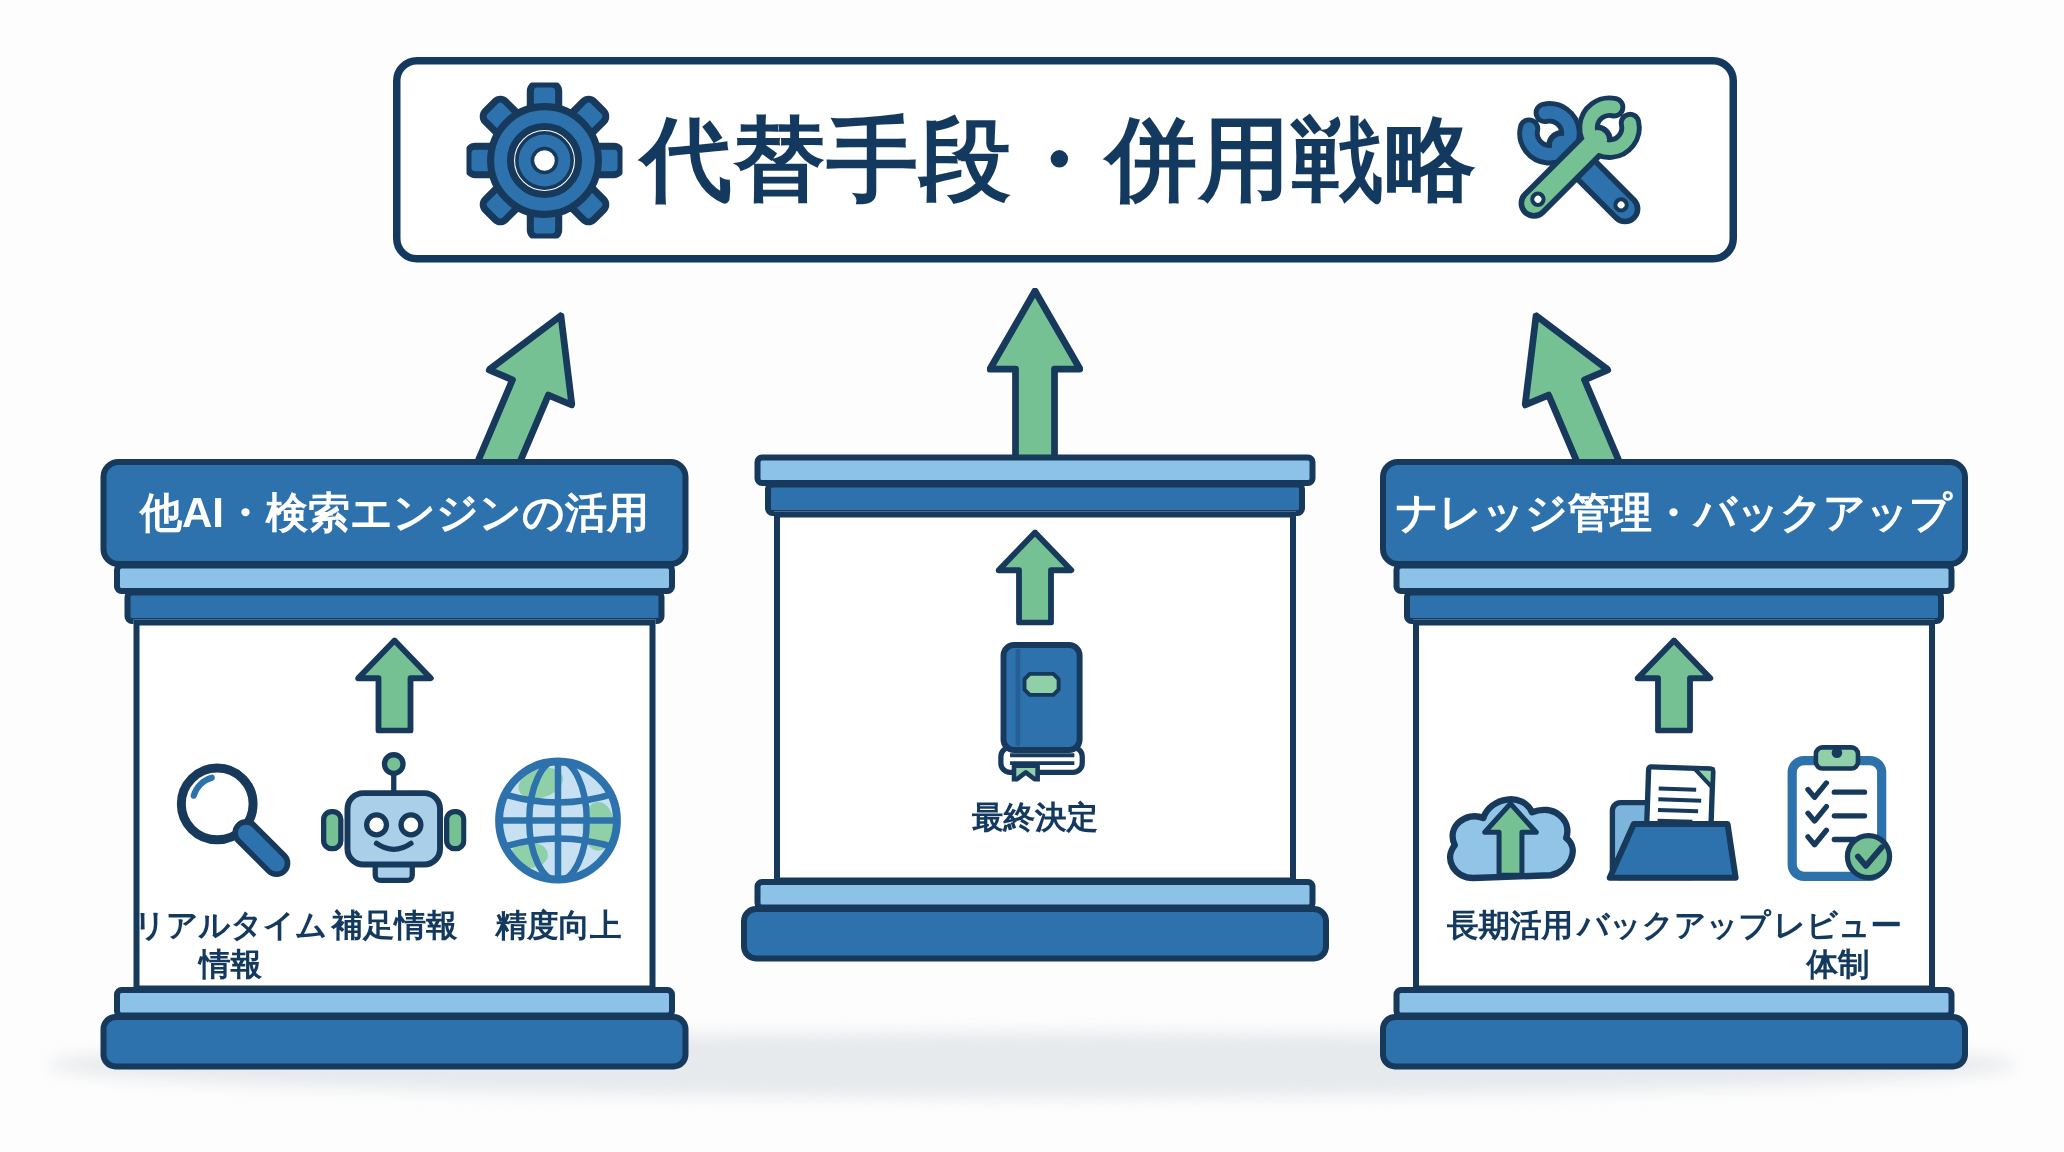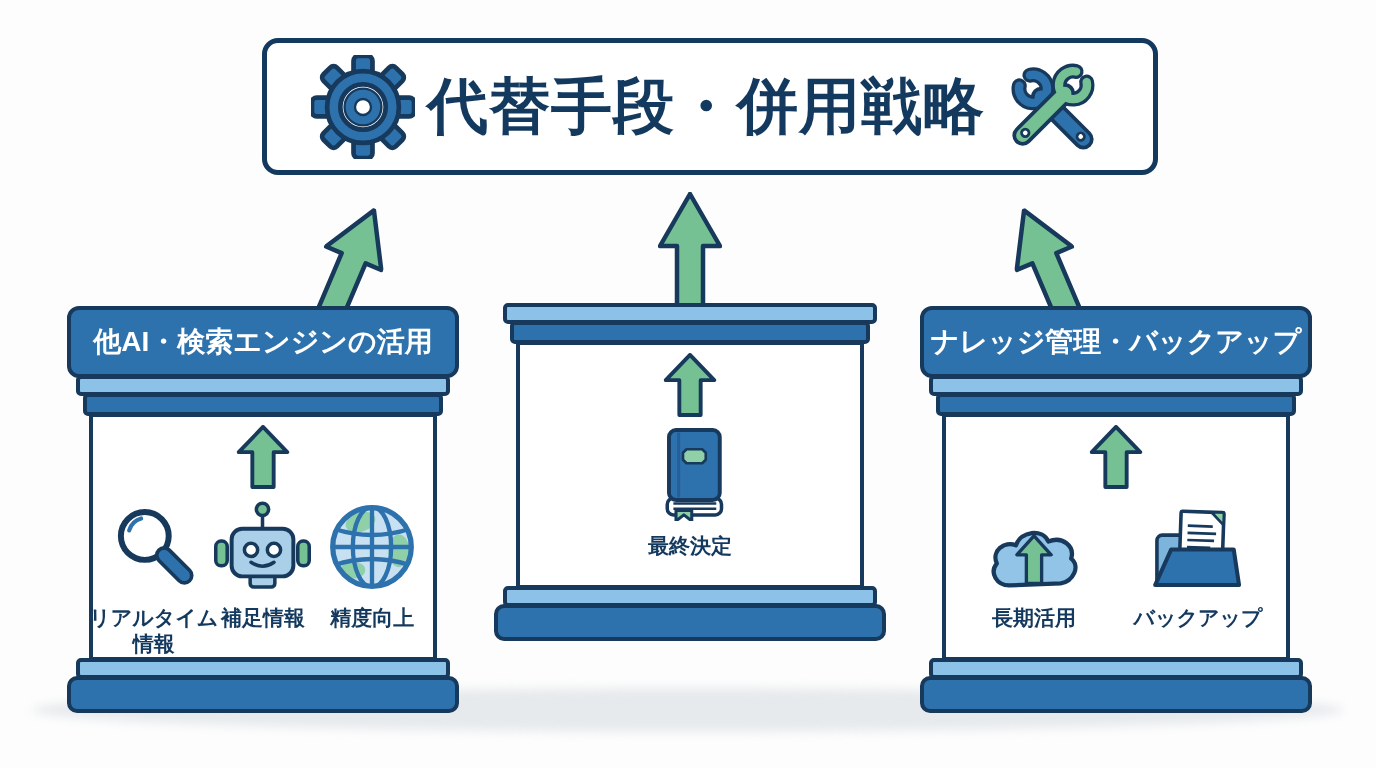--- a/index.html
+++ b/index.html
@@ -265,19 +265,40 @@
                 <line class="sN" stroke-width="3" x1="44" y1="48" x2="70" y2="48"></line>
               </g>
               <path class="fB sN" stroke-width="4.5" stroke-linejoin="round" d="M8,90 L26,50 L96,50 L102,90 Z"></path>
             </svg>
           </div>
           <div class="item-label">
             <span class="label-line">バックアップ</span>
             <span class="label-line"></span>
           </div>
         </div>
+        <div class="p-item">
+          <div class="icon-box">
+            <svg width="91" height="100" viewBox="0 0 100 114">
+              <rect class="fW sB" stroke-width="7" x="15" y="16" width="68" height="88" rx="9"></rect>
+              <rect class="fGL sN" stroke-width="3.5" x="33" y="6" width="32" height="16" rx="5"></rect>
+              <circle class="fN s0" cx="49" cy="10" r="4"></circle>
+              <path class="f0 sN" stroke-width="4" stroke-linecap="round" stroke-linejoin="round" d="M27,38 l5,6 l9,-11"></path>
+              <line class="sN" stroke-width="4" stroke-linecap="round" x1="47" y1="40" x2="70" y2="40"></line>
+              <path class="f0 sN" stroke-width="4" stroke-linecap="round" stroke-linejoin="round" d="M27,56 l5,6 l9,-11"></path>
+              <line class="sN" stroke-width="4" stroke-linecap="round" x1="47" y1="58" x2="70" y2="58"></line>
+              <path class="f0 sN" stroke-width="4" stroke-linecap="round" stroke-linejoin="round" d="M27,74 l5,6 l9,-11"></path>
+              <line class="sN" stroke-width="4" stroke-linecap="round" x1="47" y1="76" x2="70" y2="76"></line>
+              <circle class="fG sN" stroke-width="4" cx="73" cy="89" r="16"></circle>
+              <path class="f0 sN" stroke-width="4.5" stroke-linecap="round" stroke-linejoin="round" d="M65,89 l6,7 l12,-14"></path>
+            </svg>
+          </div>
+          <div class="item-label">
+            <span class="label-line">レビュー</span>
+            <span class="label-line">体制</span>
+          </div>
+        </div>
       </div>
     </div>
     <div class="band-light"></div>
     <div class="p-base"></div>
   </div>
 
 </div>
 
 </body></html>

